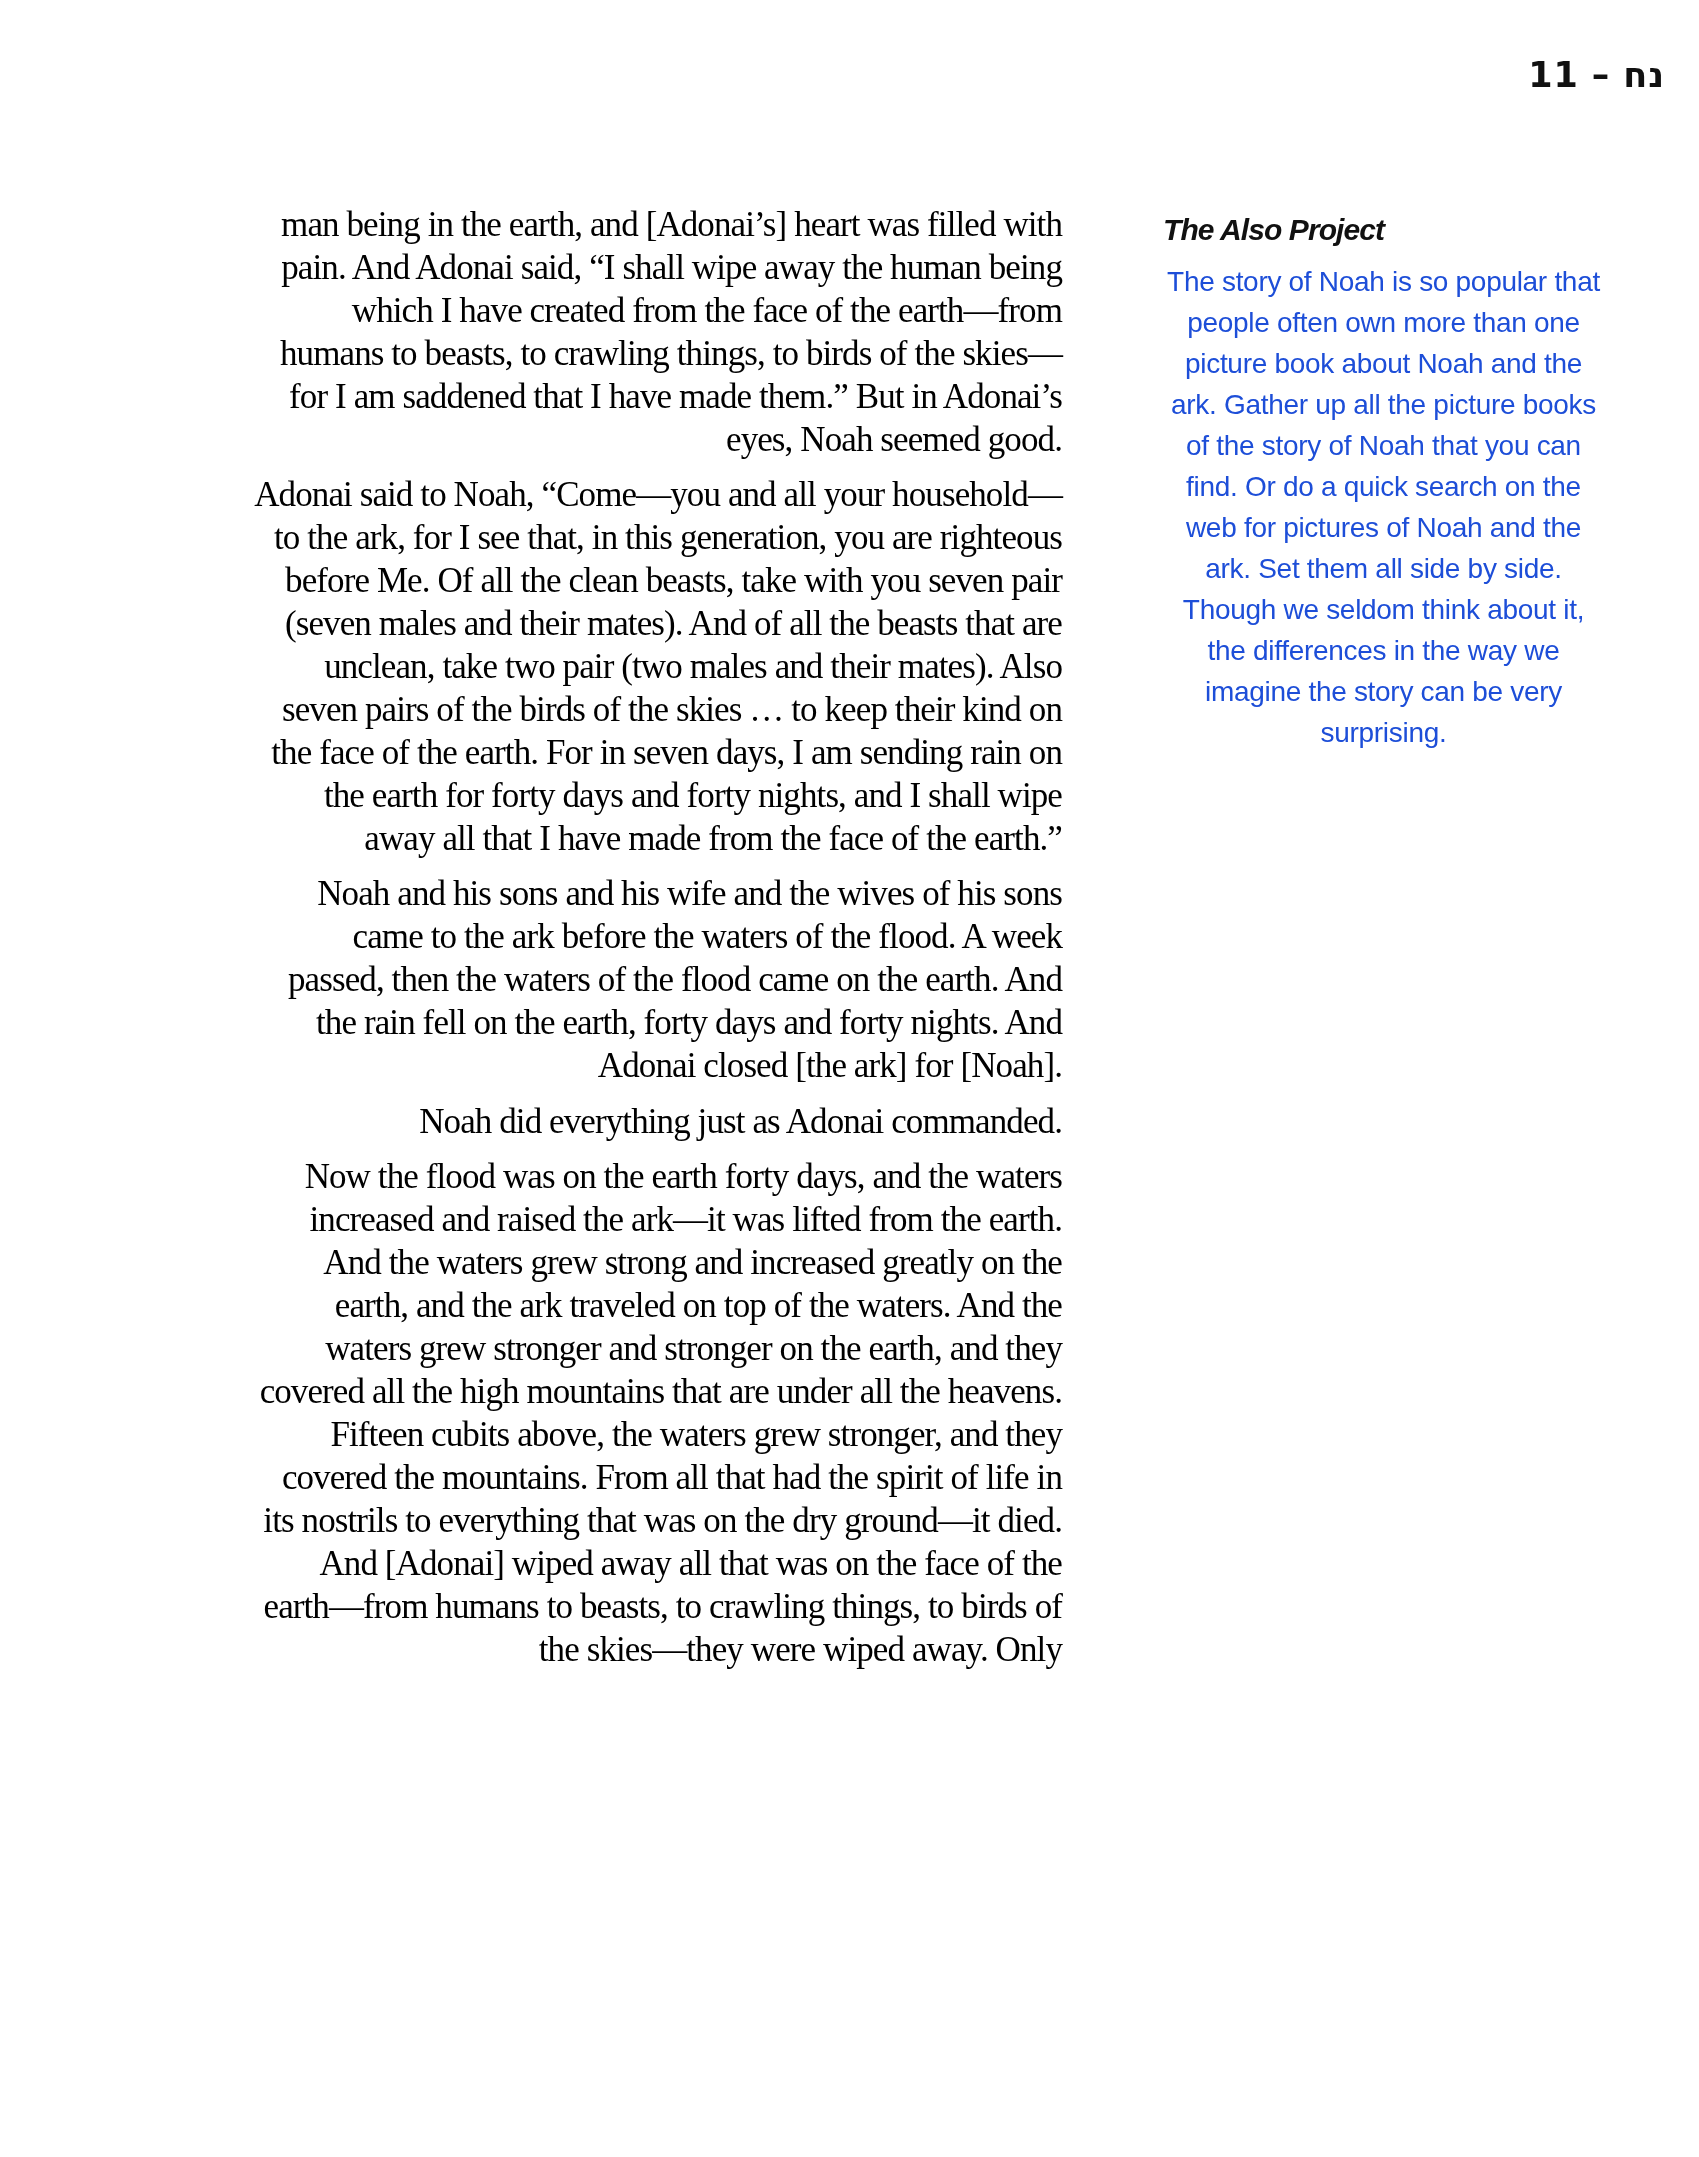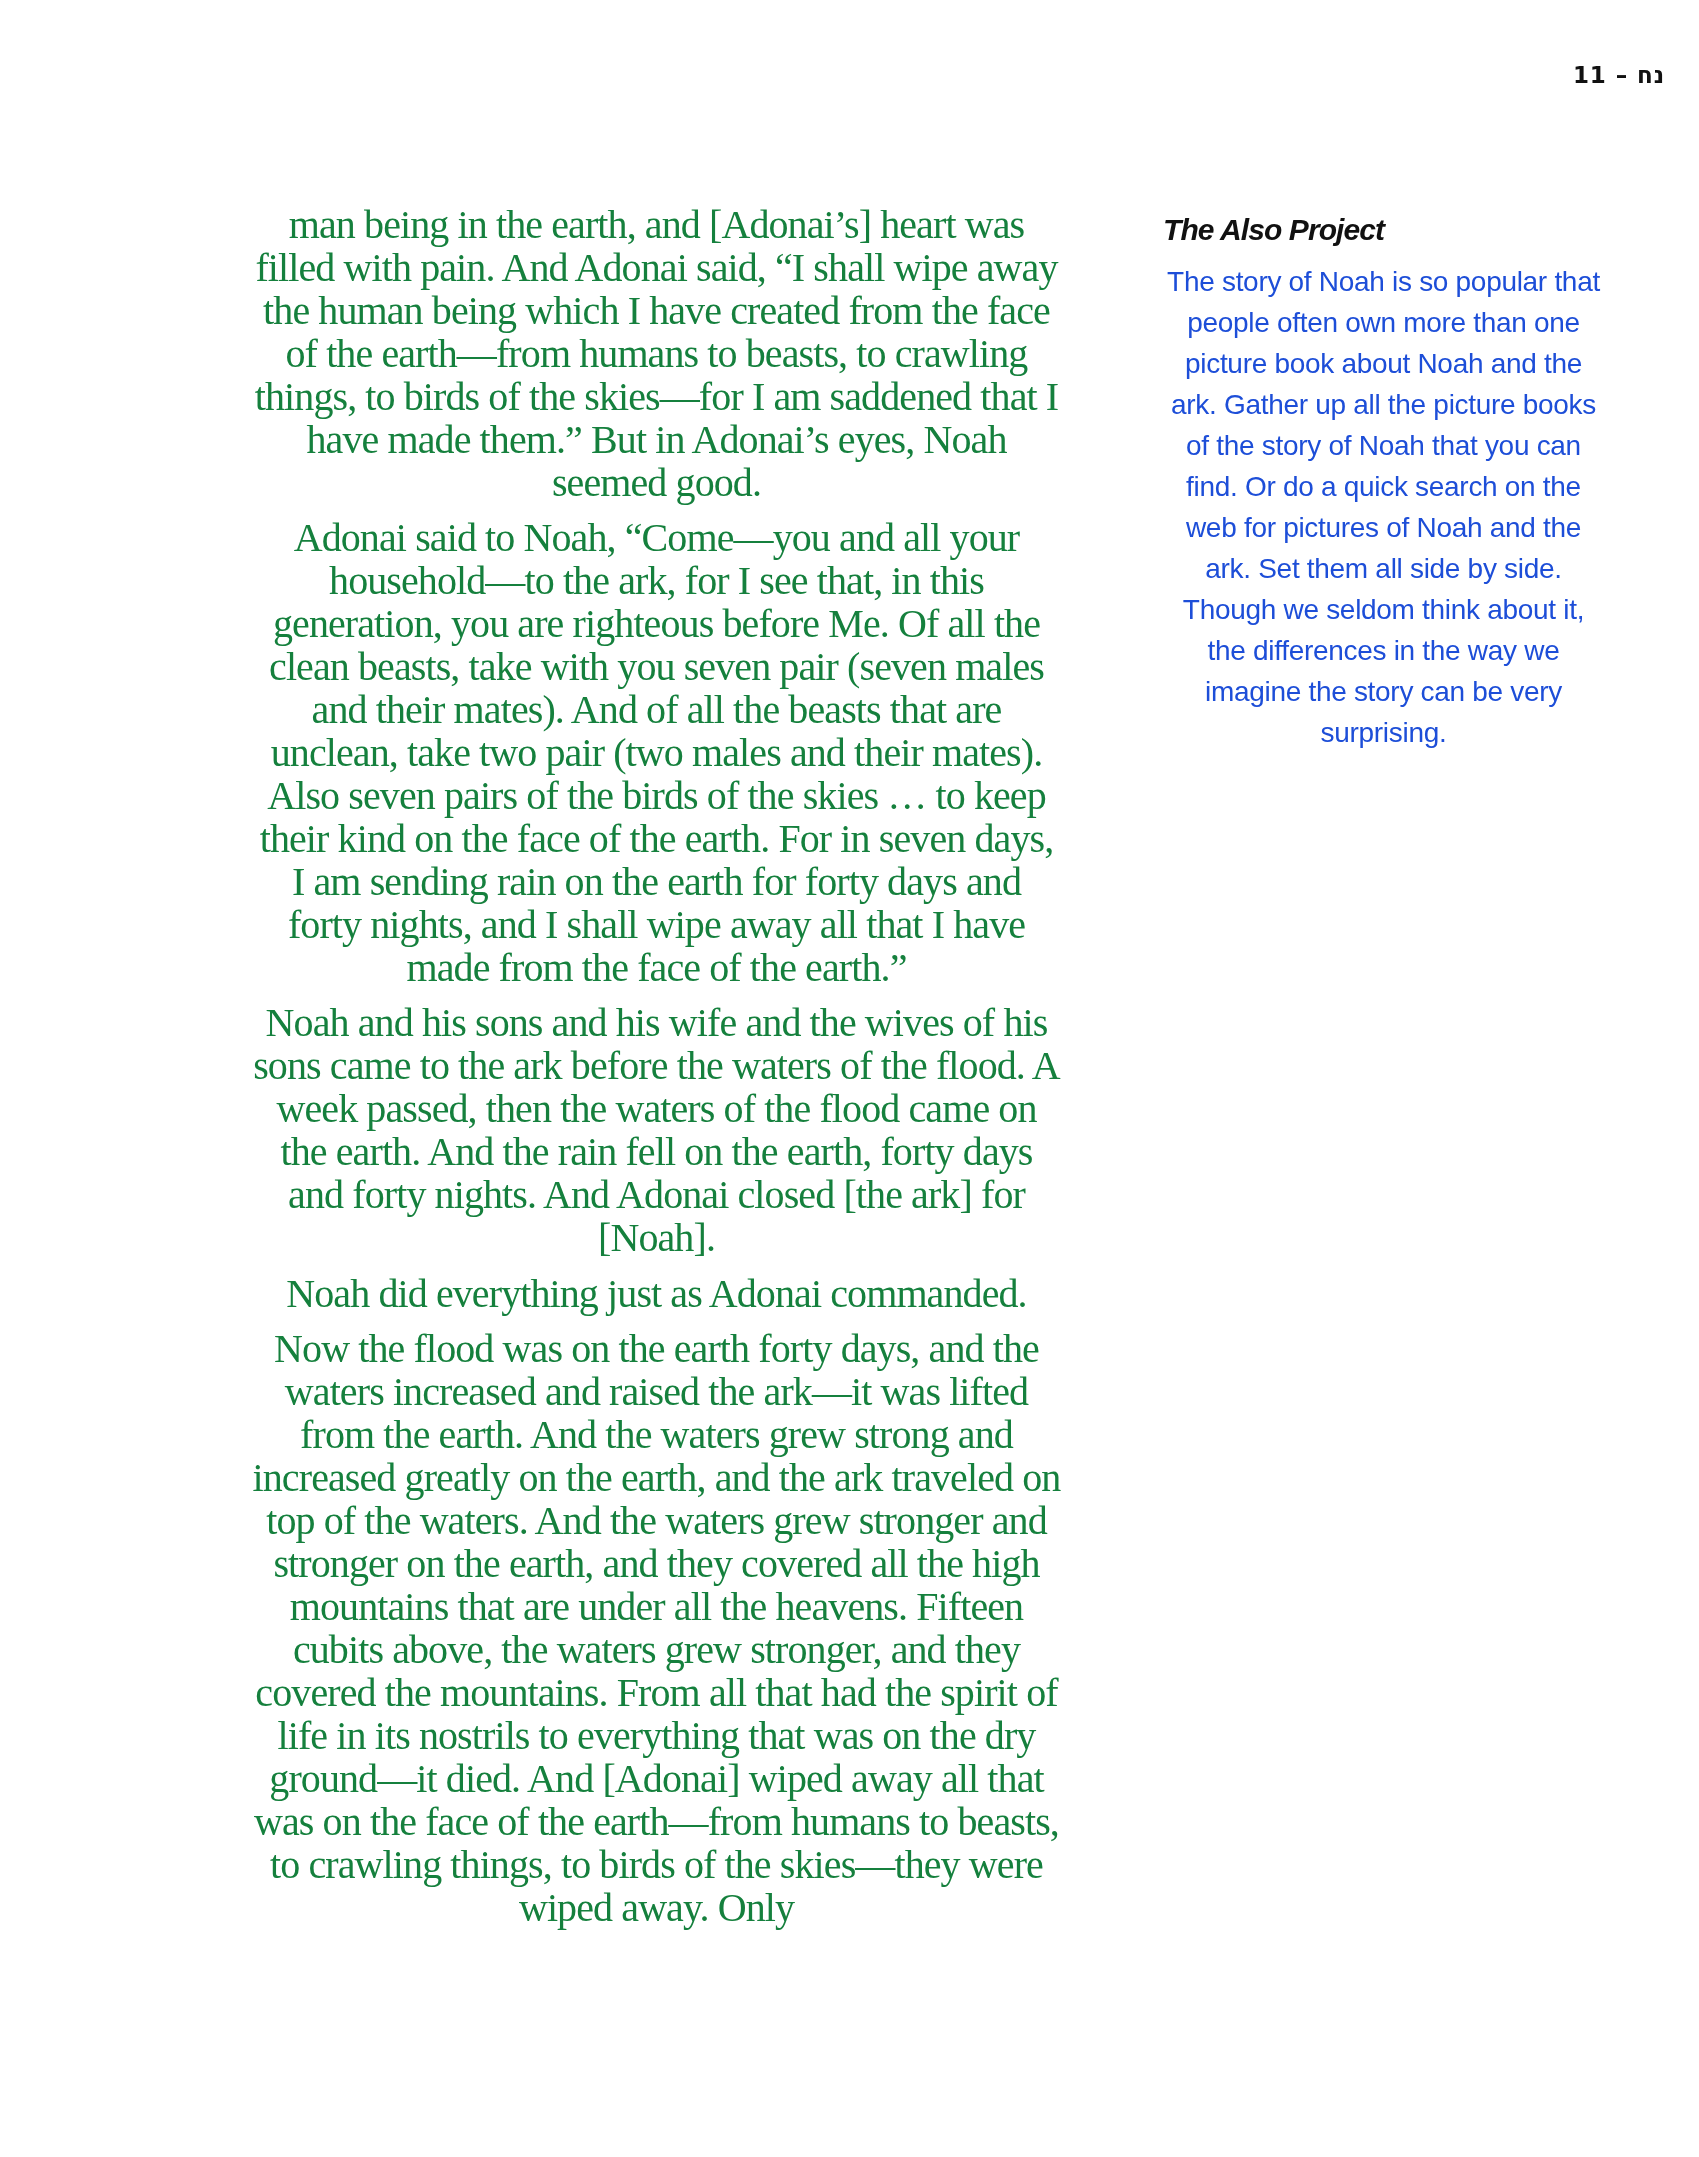--- a/index.html
+++ b/index.html
@@ -15,39 +15,39 @@
     overflow: hidden;
     font-family: "Liberation Serif", serif;
     color: #1b1b1b;
   }
   .page-header {
     position: absolute;
     top: 56px;
     right: 35px;
     font-family: "DejaVu Sans", sans-serif;
     font-weight: bold;
-    font-size: 23px;
+    font-size: 35px;
     line-height: 38px;
     color: #111111;
     letter-spacing: 0.9px;
   }
   .article {
     position: absolute;
     left: 251px;
     top: 203px;
     width: 811px;
   }
   .article p {
     margin: 0 0 12.2px 0;
     font-family: "Liberation Serif", serif;
-    font-size: 40px;
+    font-size: 35px;
     line-height: 43px;
     letter-spacing: -0.9px;
-    color: #15803d;
-    text-align: center;
+    color: #000000;
+    text-align: right;
   }
   .sidebar {
     position: absolute;
     left: 1163px;
     top: 212px;
     width: 441px;
   }
   .sidebar h2 {
     margin: 0 0 14px 0;
     font-family: "Liberation Sans", sans-serif;

